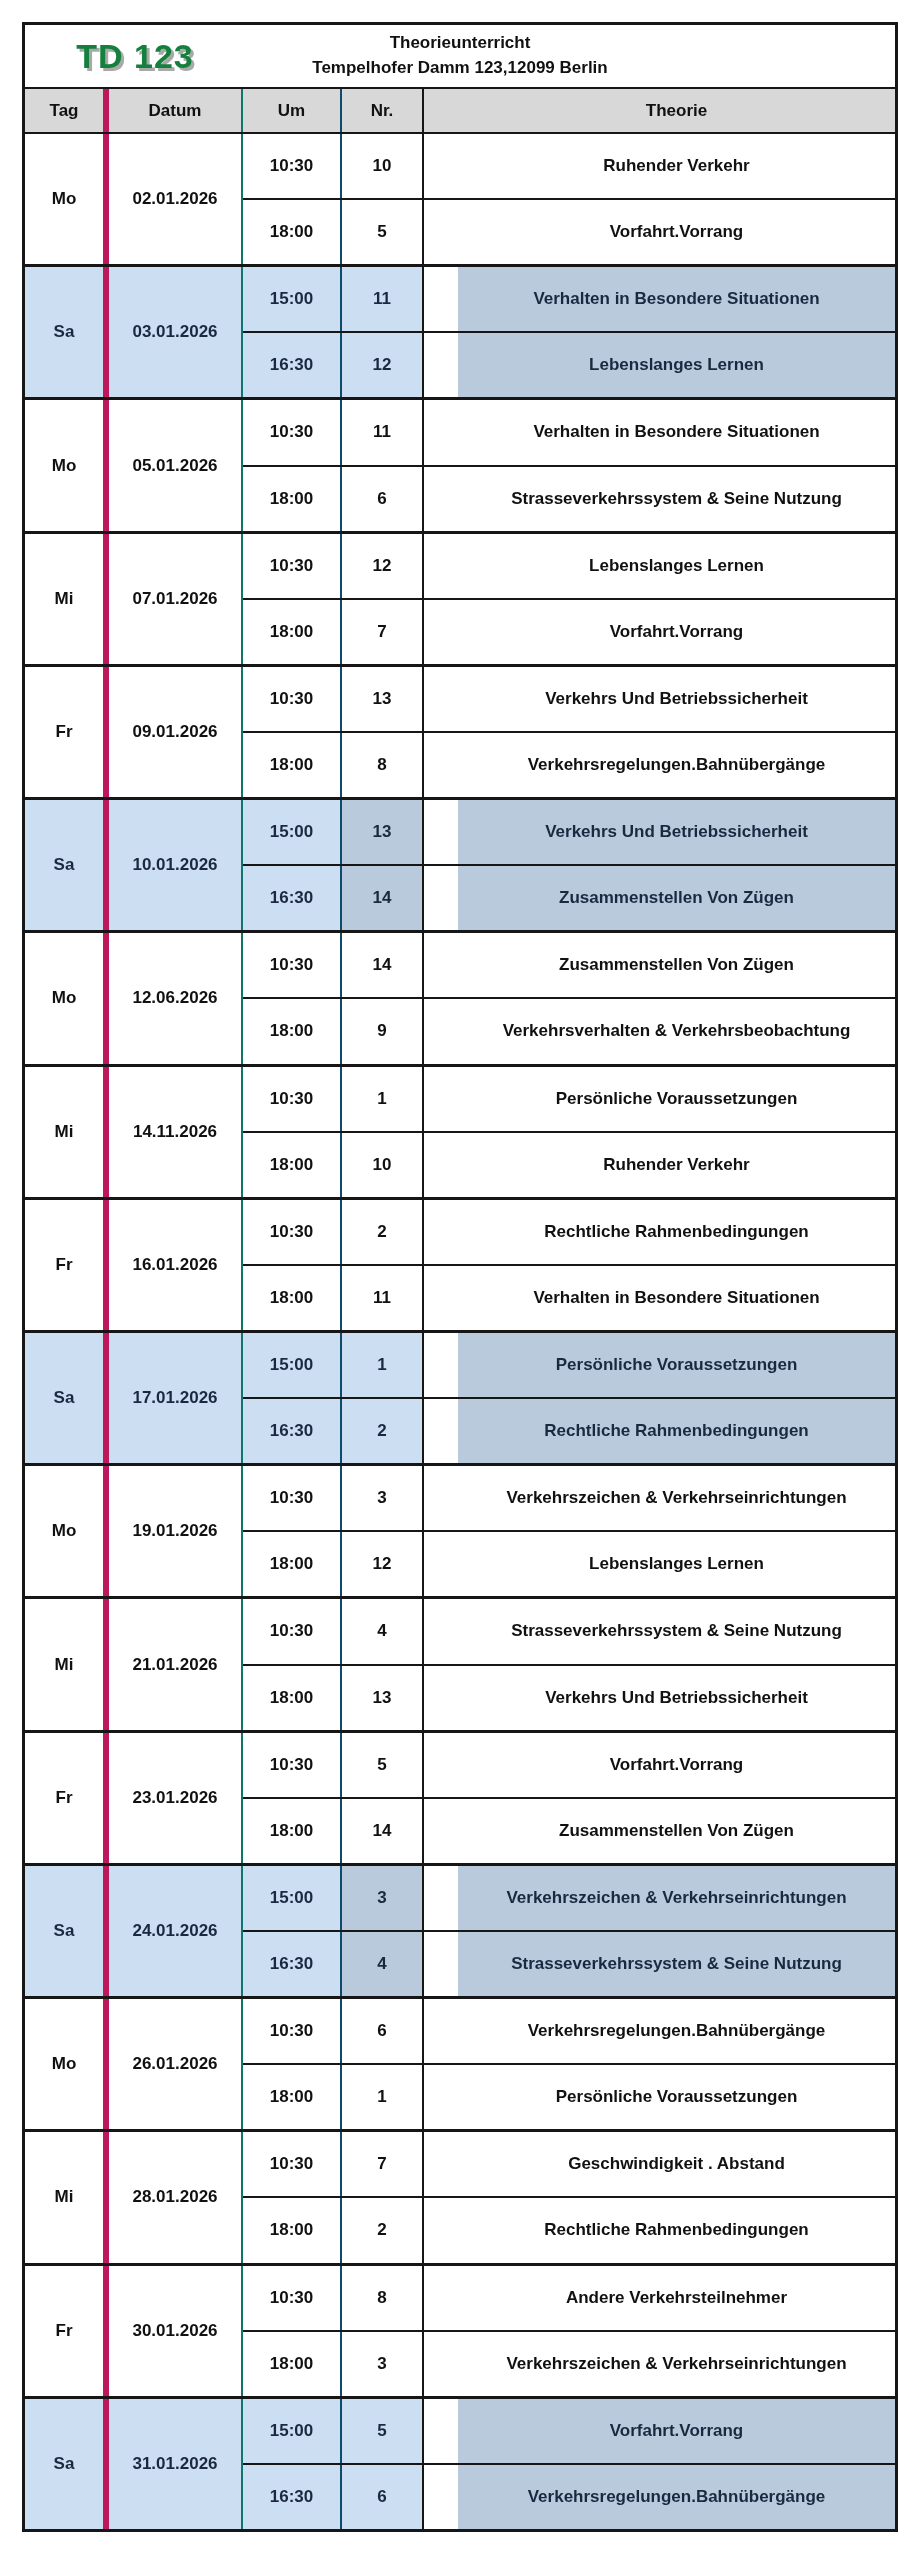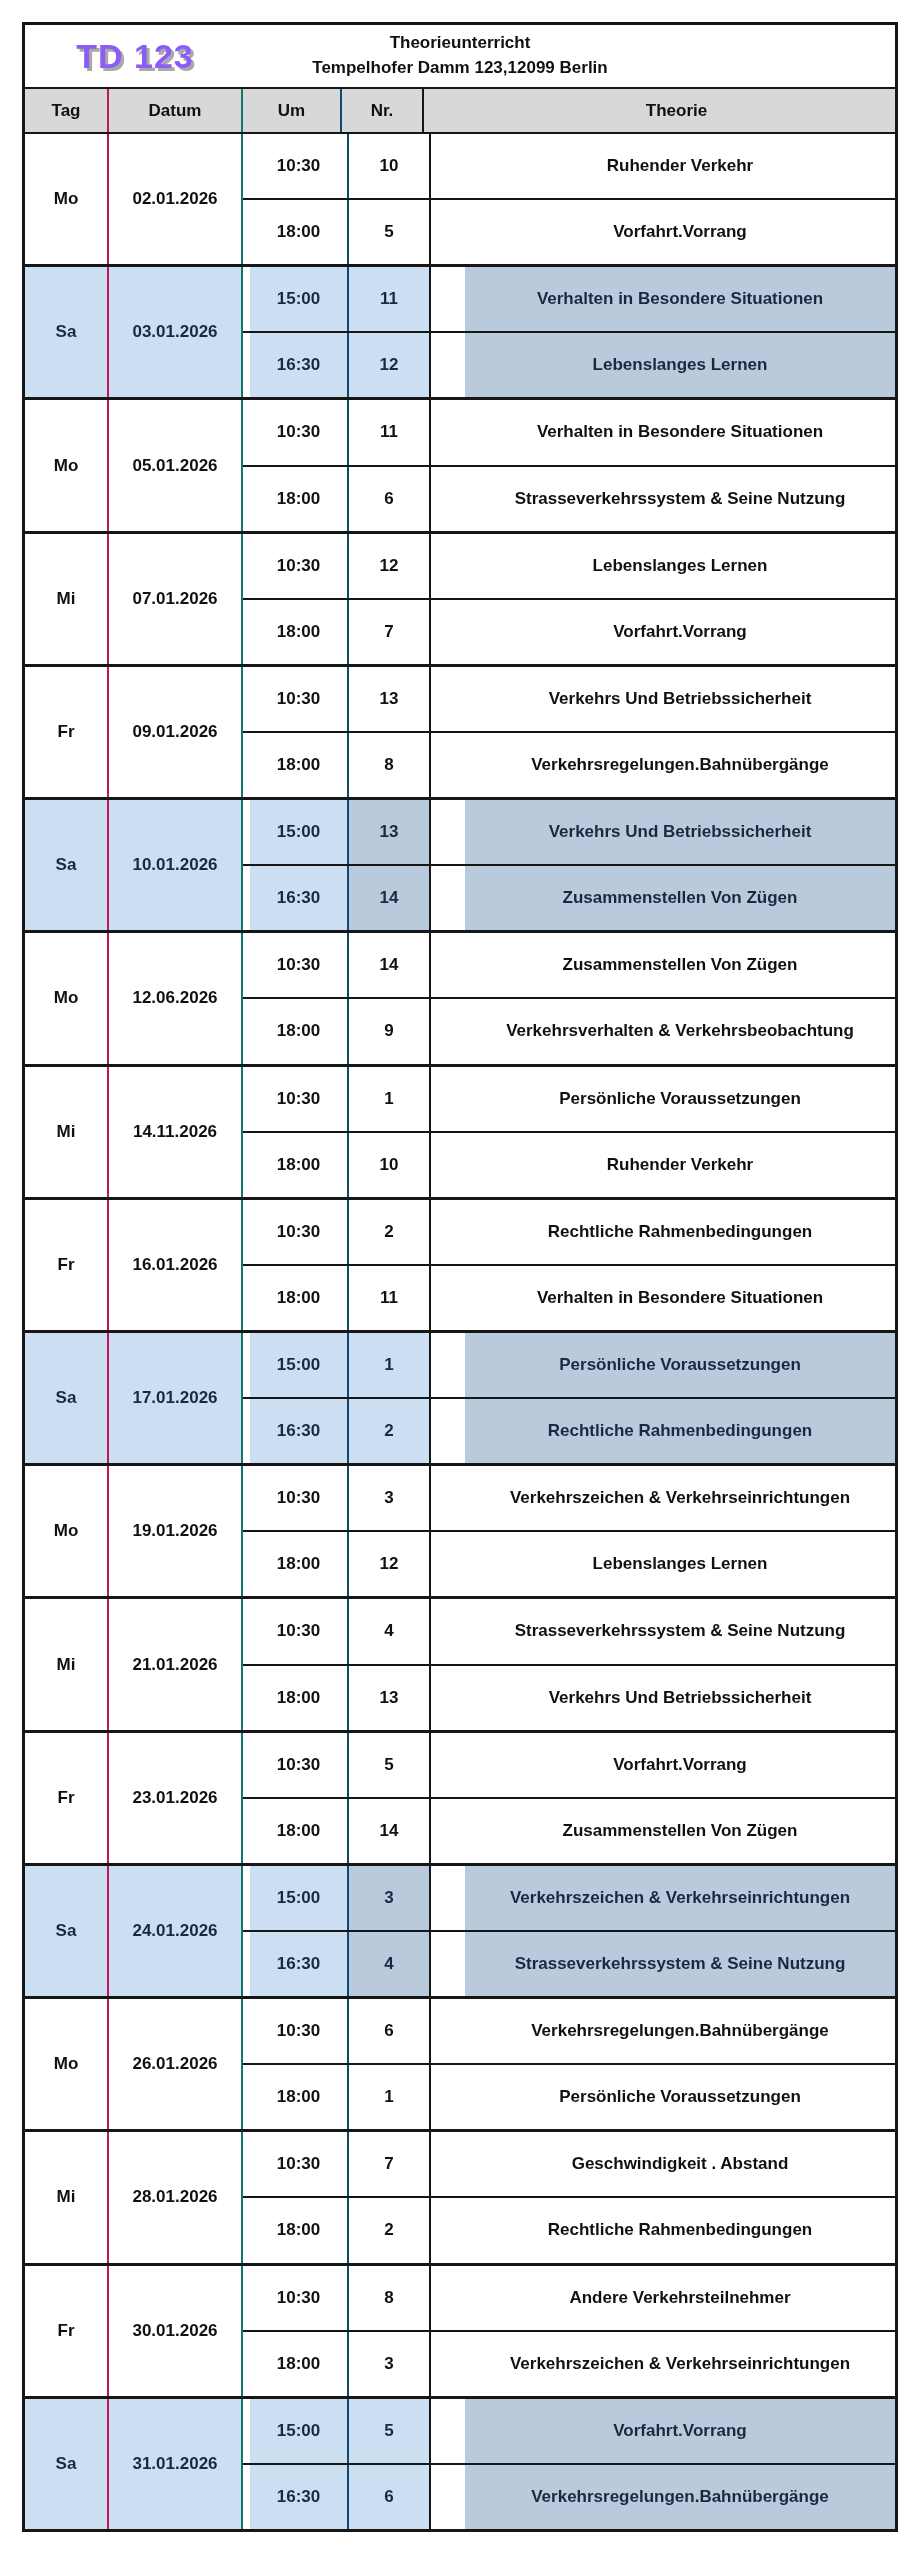--- a/index.html
+++ b/index.html
@@ -23,53 +23,53 @@
   .title-band {
     height: 62px; flex: 0 0 62px;
     border-bottom: 2px solid #161616;
     position: relative;
     display: flex; align-items: center; justify-content: center;
   }
   .course-code {
     position: absolute; left: 0; top: 0; bottom: 0; width: 220px;
     display: flex; align-items: center; justify-content: center;
     font-size: 34px; letter-spacing: 1px;
-    color: #8b5cf6;
+    color: #15803d;
     text-shadow: 3px 3px 0 #a9a9a9;
   }
   .title-lines { text-align: center; font-size: 17px; line-height: 1.45; }
   
   .header-row {
     height: 43px; flex: 0 0 43px;
     background: var(--header-gray, #d8d8d8);
     border-bottom: 2px solid #161616;
     display: flex; align-items: stretch;
     font-size: 17px;
   }
   .cell {
     display: flex; align-items: center; justify-content: center;
     box-sizing: border-box;
     text-align: center;
   }
-  .c-tag    { width: 84px;  flex: 0 0 84px;  border-right: 2px solid #be185d; }
+  .c-tag    { width: 84px;  flex: 0 0 84px;  border-right: 6px solid #be185d; }
   .c-datum  { width: 134px; flex: 0 0 134px; border-right: 2px solid #0f766e; }
   .c-um     { width: 99px;  flex: 0 0 99px;  border-right: 2px solid #0c4a6e; }
   .c-nr     { width: 82px;  flex: 0 0 82px;  border-right: 2px solid #161616; }
   .c-theorie{ flex: 1; padding: 0 6px; margin-left: 34px; }
   
   .schedule-body { flex: 1; display: flex; flex-direction: column; }
   .block {
     flex: 1; display: flex; align-items: stretch;
     border-bottom: 3px solid #161616;
     font-size: 17px;
     background: #ffffff;
   }
   .block:last-child { border-bottom: none; }
   .block-right { flex: 1; display: flex; flex-direction: column; }
-  .lesson-row { flex: 1; display: flex; align-items: stretch; padding-left: 7px; }
+  .lesson-row { flex: 1; display: flex; align-items: stretch; }
   .lesson-row:first-child { border-bottom: 2px solid #161616; }
   
   .block.blue { color: #1b2940; }
   .block.blue .c-tag,
   .block.blue .c-datum,
   .block.blue .c-um,
   .block.blue .c-nr { background: var(--blue-light, #ccdef2); }
   .block.blue .c-theorie { background: var(--blue-dark, #b9cadd); }
   .block.blue.nr-dark .c-nr { background: var(--blue-dark, #b9cadd); }
 </style>

